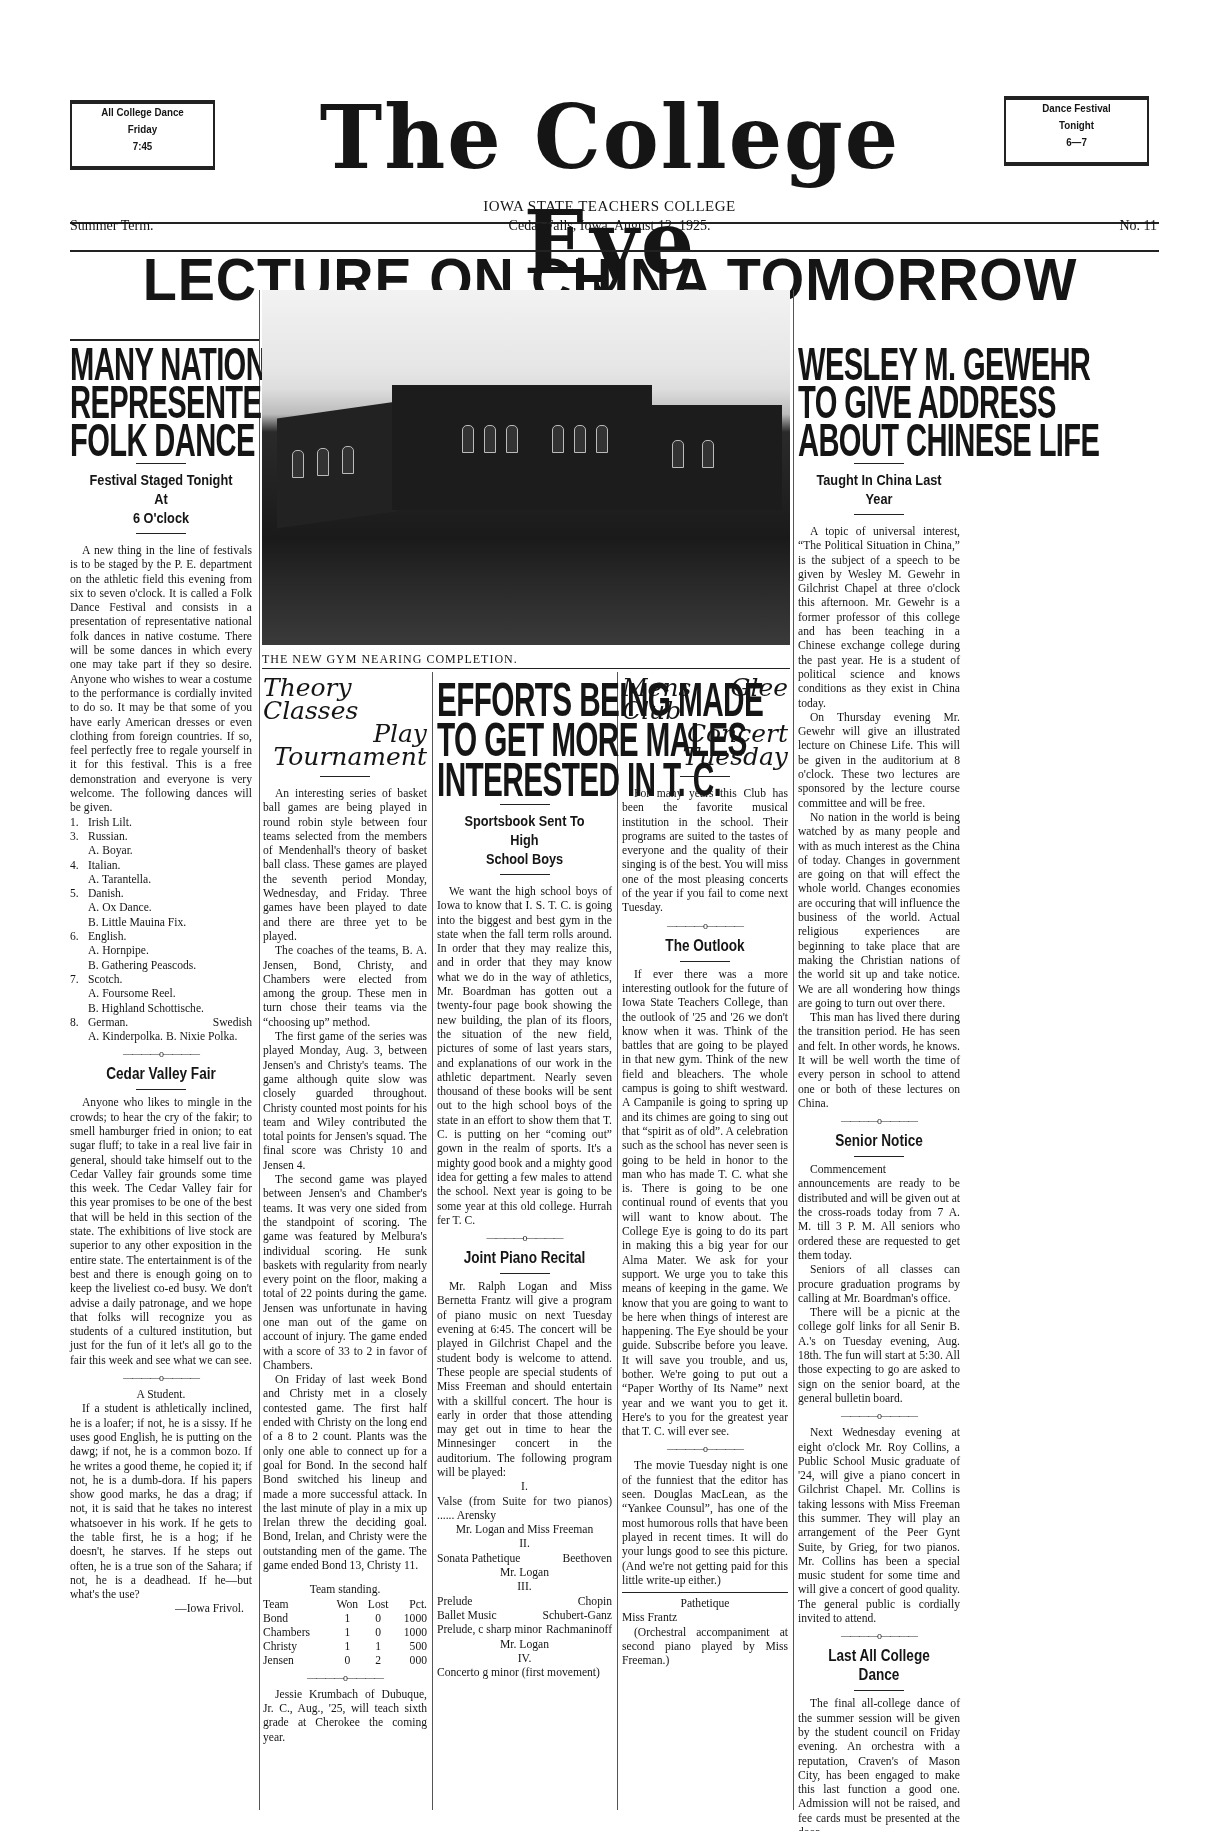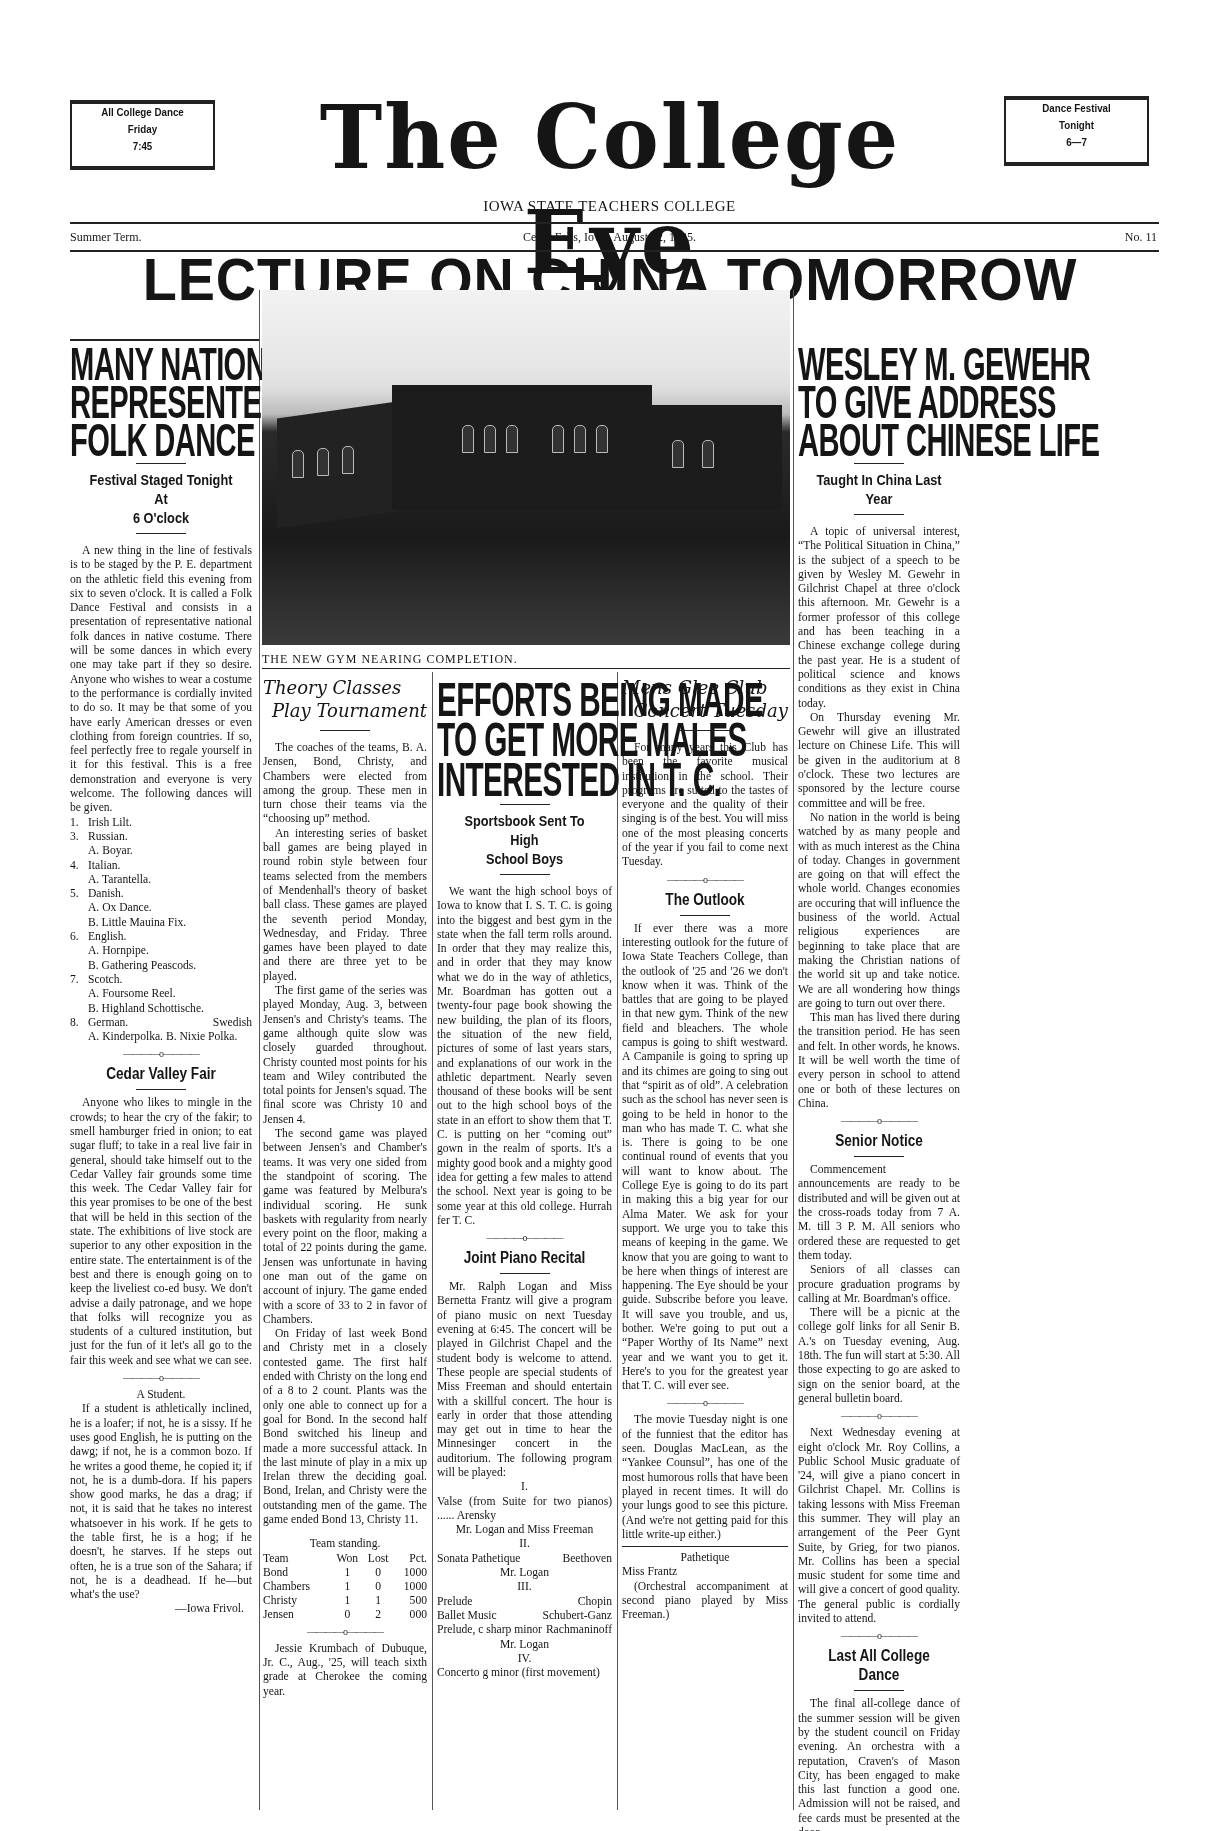--- a/index.html
+++ b/index.html
@@ -2,29 +2,29 @@
 <html><head>
 <meta charset="utf-8">
 <style>
   html,body{margin:0;padding:0;background:#fff;}
   body{width:1219px;height:1831px;position:relative;overflow:hidden;color:#151515;font-family:"Liberation Serif","DejaVu Serif",serif;}
   .earbox{position:absolute;top:100px;width:145px;height:70px;border-left:2px solid #222;border-right:2px solid #222;border-top:4px solid #222;border-bottom:4px solid #222;text-align:center;font-family:"Liberation Sans",sans-serif;font-weight:bold;font-size:11.5px;line-height:17px;box-sizing:border-box;}
   .earbox div{transform:scaleX(.85);}
   .masthead{position:absolute;left:230px;top:90px;width:760px;text-align:center;font-family:"DejaVu Serif",serif;font-weight:bold;font-size:84px;letter-spacing:2px;line-height:100px;transform:scaleY(1.05);}
   .subtitle{position:absolute;left:0;width:1219px;top:198px;text-align:center;font-size:15px;letter-spacing:.5px;}
   .rule{position:absolute;background:#222;}
-  .dateline{position:absolute;top:230px;font-size:12px;}
+  .dateline{position:absolute;top:218px;font-size:14px;}
   .banner{position:absolute;left:60px;width:1100px;top:250px;text-align:center;font-family:"Liberation Sans",sans-serif;font-weight:bold;font-size:60px;letter-spacing:1px;line-height:60px;transform:scaleX(.93);transform-origin:center;}
   .col{position:absolute;font-size:11.6px;line-height:14.3px;text-align:justify;}
   .col p{margin:0;text-indent:12px;}
   .cond{font-family:"Liberation Sans",sans-serif;font-weight:bold;text-transform:uppercase;transform:scaleX(.62);transform-origin:left top;white-space:nowrap;letter-spacing:-1px;}
   .deck{font-family:"Liberation Sans",sans-serif;font-weight:bold;text-align:center;font-size:15px;line-height:19px;transform:scaleX(.85);}
   .shortrule{width:50px;height:1px;background:#222;margin:6px auto;}
   .dash{text-align:center;font-size:10px;line-height:12px;letter-spacing:-1px;color:#333;margin:4px 0;}
-  .ital{font-family:"DejaVu Serif",serif;font-style:italic;font-size:18px;line-height:23px;}
+  .ital{font-family:"DejaVu Serif",serif;font-style:italic;font-size:25px;line-height:23px;}
   .vrule{position:absolute;width:1px;background:#555;}
   .photo{position:absolute;left:262px;top:290px;width:528px;height:355px;background:linear-gradient(180deg,#f2f2f2 0%,#e6e6e6 22%,#ddd 28%,#bbb 35%,#2a2a2a 40%,#1a1a1a 70%,#262626 80%,#3a3a3a 100%);overflow:hidden;}
   .bldg{position:absolute;background:#1c1c1c;}
   .win{position:absolute;width:10px;height:26px;border:1px solid #bbb;border-radius:5px 5px 0 0;background:#333;}
   .caption{position:absolute;left:262px;top:652px;width:528px;text-align:left;font-size:12px;letter-spacing:1px;}
   table.stand{border-collapse:collapse;width:100%;font-size:11.6px;line-height:14px;}
   table.stand td{padding:0;}
   table.stand td.n{text-align:center;}
   table.stand td.r{text-align:right;}
   .prog{font-size:11.6px;line-height:14.3px;}
@@ -150,22 +150,22 @@
   <div class="win" style="left:30px;top:160px;"></div>
   <div class="win" style="left:55px;top:158px;"></div>
   <div class="win" style="left:80px;top:156px;"></div>
 </div>
 <div class="caption">THE NEW GYM NEARING COMPLETION.</div>
 
 <div class="col" style="left:263px;top:676px;width:164px;">
   <div class="ital">Theory Classes</div>
   <div class="ital" style="text-align:right;">Play Tournament</div>
   <div class="shortrule" style="margin:8px auto 10px;"></div>
+  <p>An interesting series of basket ball games are being played in round robin style between four teams selected from the members of Mendenhall's theory of basket ball class. These games are played the seventh period Monday, Wednesday, and Friday. Three games have been played to date and there are three yet to be played.</p>
   <p>The coaches of the teams, B. A. Jensen, Bond, Christy, and Chambers were elected from among the group. These men in turn chose their teams via the “choosing up” method.</p>
-  <p>An interesting series of basket ball games are being played in round robin style between four teams selected from the members of Mendenhall's theory of basket ball class. These games are played the seventh period Monday, Wednesday, and Friday. Three games have been played to date and there are three yet to be played.</p>
   <p>The first game of the series was played Monday, Aug. 3, between Jensen's and Christy's teams. The game although quite slow was closely guarded throughout. Christy counted most points for his team and Wiley contributed the total points for Jensen's squad. The final score was Christy 10 and Jensen 4.</p>
   <p>The second game was played between Jensen's and Chamber's teams. It was very one sided from the standpoint of scoring. The game was featured by Melbura's individual scoring. He sunk baskets with regularity from nearly every point on the floor, making a total of 22 points during the game. Jensen was unfortunate in having one man out of the game on account of injury. The game ended with a score of 33 to 2 in favor of Chambers.</p>
   <p>On Friday of last week Bond and Christy met in a closely contested game. The first half ended with Christy on the long end of a 8 to 2 count. Plants was the only one able to connect up for a goal for Bond. In the second half Bond switched his lineup and made a more successful attack. In the last minute of play in a mix up Irelan threw the deciding goal. Bond, Irelan, and Christy were the outstanding men of the game. The game ended Bond 13, Christy 11.</p>
   <div style="text-align:center;margin-top:10px;">Team standing.</div>
   <table class="stand">
     <tbody>
         <tr>
       <td>Team</td>
       <td class="n">Won</td>
       <td class="n">Lost</td>

